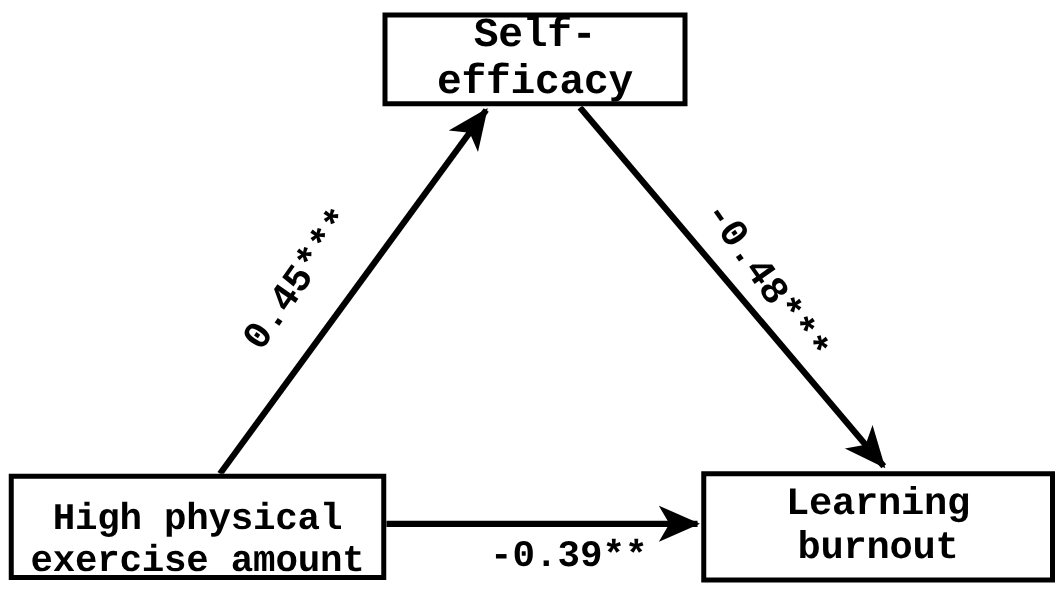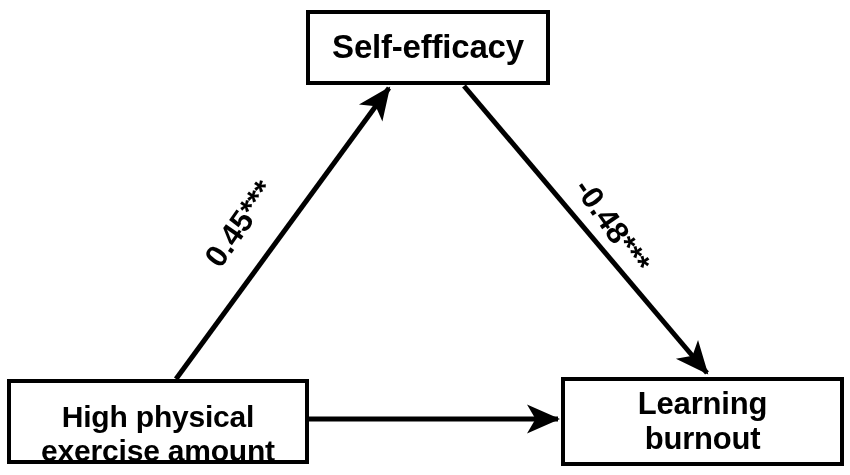--- a/index.html
+++ b/index.html
@@ -6,21 +6,21 @@
     margin: 0;
     padding: 0;
     background: #ffffff;
   }
   #diagram-root {
     position: relative;
     width: 850px;
     height: 475px;
     background: #ffffff;
     overflow: hidden;
-    font-family: Liberation Sans, sans-serif;
+    font-family: Liberation Mono, monospace;
   }
   .node-box {
     position: absolute;
     box-sizing: border-box;
     background: #ffffff;
     border: 4px solid #000000;
     display: flex;
     align-items: center;
     justify-content: center;
     text-align: center;
@@ -122,14 +122,15 @@
 
   <div class="node-box" id="node-outcome">
     <span class="node-label">Learning
 burnout</span>
   </div>
 
   <div class="edge-label" id="label-a">0.45***</div>
 
   <div class="edge-label" id="label-b">-0.48***</div>
 
+  <div class="edge-label" id="label-c">-0.39**</div>
 
 </div>
 
 </body></html>

